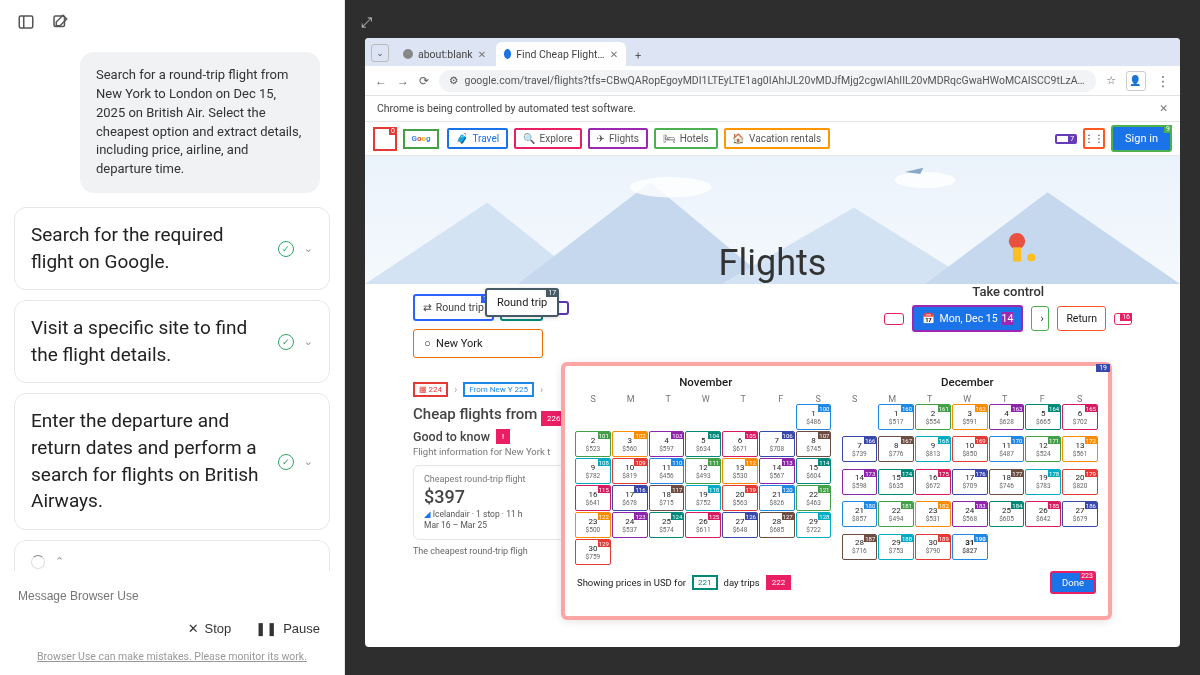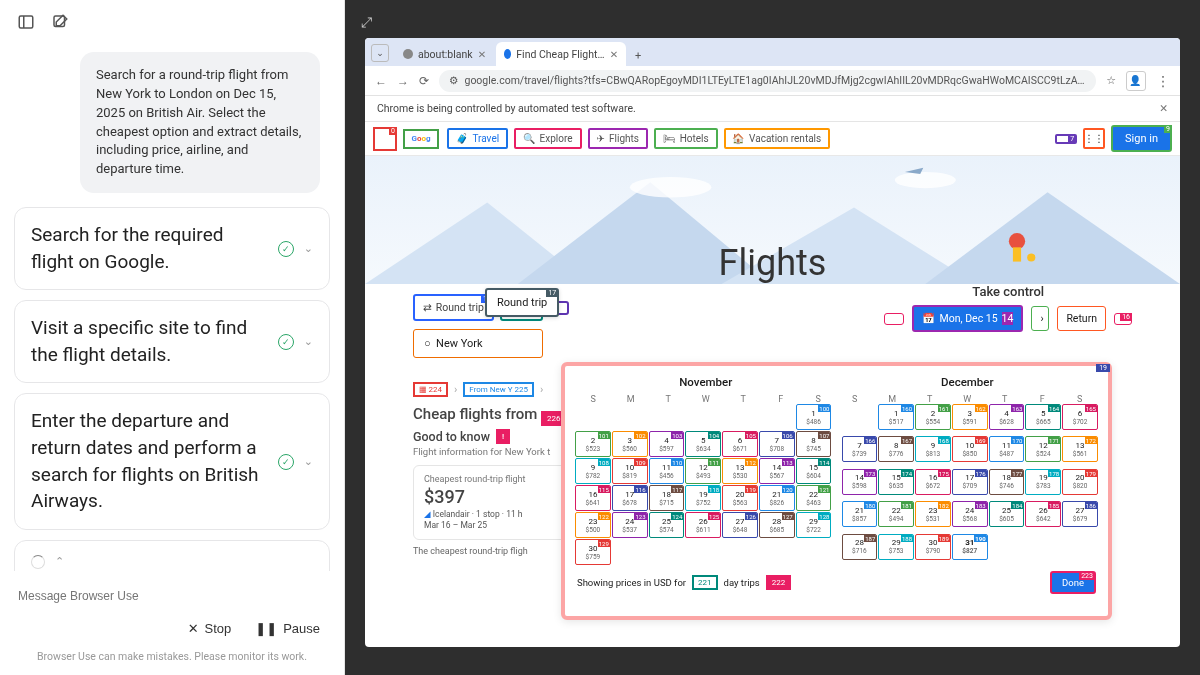--- a/index.html
+++ b/index.html
@@ -17,21 +17,21 @@
 .task-title { flex: 1; font-size: 19px; line-height: 1.4; color: #222; }
 .status-ic { width: 16px; height: 16px; border-radius: 50%; border: 1.5px solid #2aa567; display: flex; align-items: center; justify-content: center; color: #2aa567; font-size: 9px; }
 .status-spin { width: 14px; height: 14px; border-radius: 50%; border: 1.5px solid #ddd; border-top-color: #888; }
 .chev { color: #999; font-size: 11px; }
 .task-body { margin-top: 10px; font-family: "SF Mono", Monaco, monospace; font-size: 11.5px; color: #555; display: flex; align-items: center; gap: 8px; }
 .sparkle { color: #777; font-size: 12px; }
 .input-row { margin: 10px 18px 6px; }
 .msg-input { width: 100%; border: none; outline: none; font-size: 12px; color: #000000; padding: 8px 0; }
 .controls-row { display: flex; gap: 24px; justify-content: flex-end; padding: 4px 24px 6px; }
 .ctrl-btn { display: flex; align-items: center; gap: 6px; font-size: 13px; color: #333; background: none; border: none; cursor: pointer; }
-.footer-note { text-align: center; font-size: 10.5px; color: #999; padding: 8px 0 0; }
+.footer-note { text-align: center; font-size: 10.5px; color: #999; padding: 8px 0 0; text-decoration: underline; }
 
 
 .right { flex: 1; background: #2e2e2e; display: flex; flex-direction: column; padding: 14px 20px 28px; position: relative; }
 .collapse-ic { color: #333; position: absolute; top: 14px; left: 16px; font-size: 14px; }
 .browser-shot { flex: 1; background: #fff; border-radius: 4px; margin-top: 24px; overflow: hidden; display: flex; flex-direction: column; font-size: 11px; position: relative; }
 
 
 .tabbar { background: #dde5f5; height: 28px; display: flex; align-items: flex-end; padding: 0 6px; gap: 2px; }
 .tabbar .dd { width: 18px; height: 18px; border: 1px solid #bbb; border-radius: 3px; margin-bottom: 4px; display: flex; align-items: center; justify-content: center; color: #555; font-size: 9px; margin-right: 4px; }
 .btab { height: 24px; border-radius: 6px 6px 0 0; padding: 0 8px; display: flex; align-items: center; gap: 5px; font-size: 10.5px; color: #444; max-width: 130px; }

